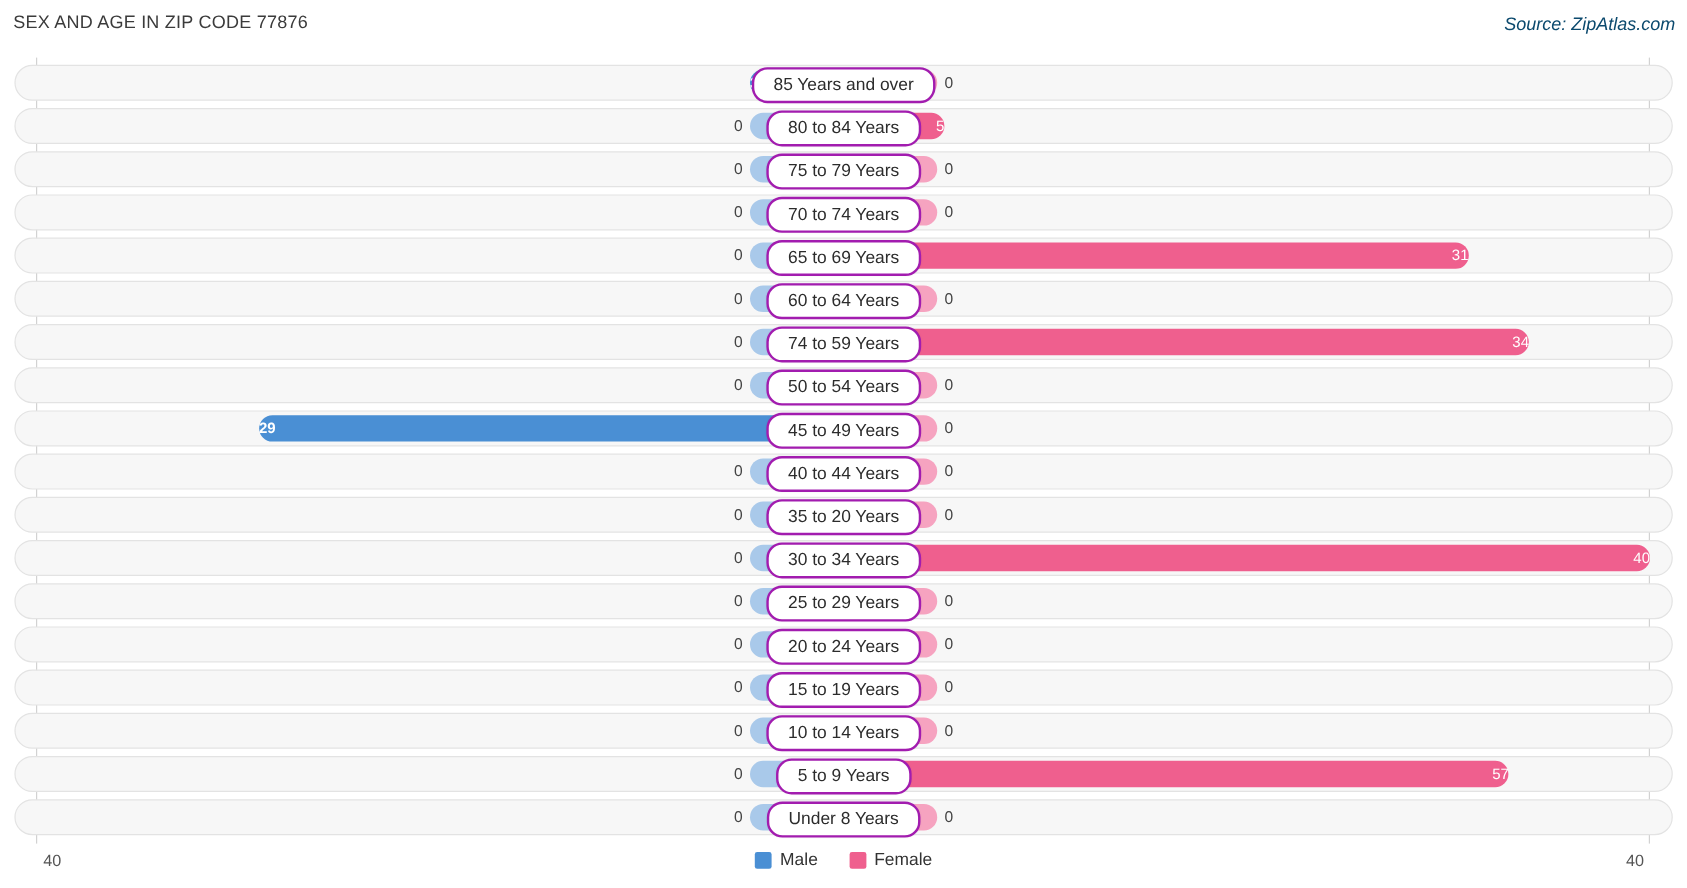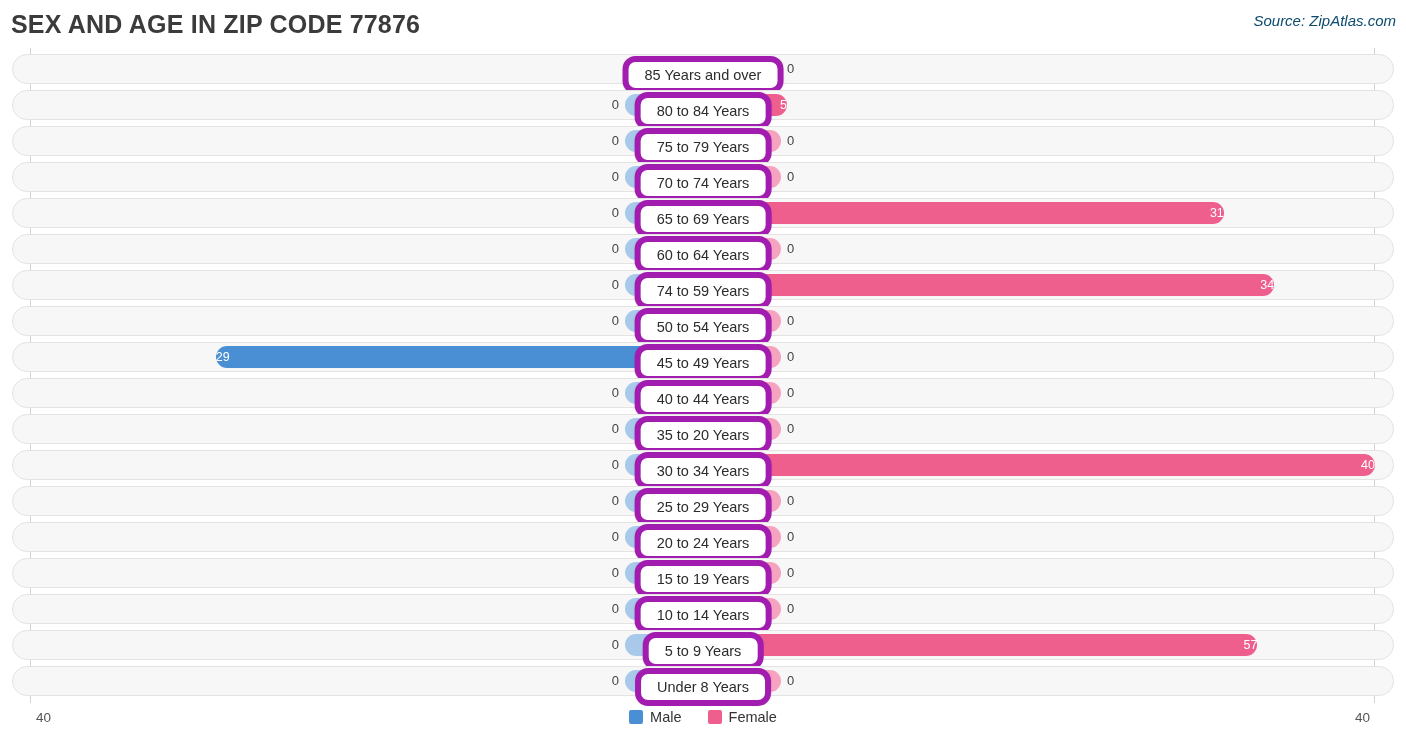--- a/index.html
+++ b/index.html
@@ -7,21 +7,21 @@
     width:1406px;height:740px;background:#ffffff;
     font-family:"Liberation Sans", sans-serif;
     color:#333;overflow:hidden;position:relative;
   }
   .page{position:relative;width:1406px;height:740px;}
 
   
   .hdr{position:absolute;top:0;left:0;width:1406px;height:45px;}
   .title{
     position:absolute;left:11px;top:10px;
-    font-size:25px;color:#3b3b3b;letter-spacing:.2px;white-space:nowrap;font-weight:bold;
+    font-size:15px;color:#3b3b3b;letter-spacing:.2px;white-space:nowrap;
   }
   .source{
     position:absolute;right:10px;top:12px;
     font-size:15px;font-style:italic;color:#0c4a6e;white-space:nowrap;
   }
 
   
   .plot{position:absolute;left:0;top:48px;width:1406px;height:655px;}
 
   .axis-line{position:absolute;top:0;width:1px;height:655px;background:#d2d2d2;}
@@ -46,36 +46,36 @@
   .bar.male.zero{background:#a9c9ea;}
   .bar.female.zero{background:#f6a3c0;}
   .bar.male.val{background:#4a8fd4;}
   .bar.female.val{background:#ef5f8e;}
 
   
   .inlabel{
     position:absolute;top:3px;height:22px;line-height:22px;
     font-size:12.5px;color:#ffffff;
   }
-  .inlabel.male{text-align:left;padding-left:9px;}
+  .inlabel.male{text-align:left;padding-left:9px;font-weight:bold;}
   .inlabel.female{text-align:right;padding-right:9px;}
 
   
   .outlabel{
     position:absolute;top:3px;height:22px;line-height:22px;
     font-size:13px;color:#444;white-space:nowrap;
   }
   .outlabel.male{text-align:right;}
   .outlabel.female{text-align:left;}
 
   
   .pill{
     position:absolute;top:1px;height:26px;line-height:26px;
     left:50%;transform:translateX(-50%);
-    background:#ffffff;border:6px solid #a21caf;border-radius:13px;
+    background:#ffffff;border:2px solid #a21caf;border-radius:13px;
     font-size:14.5px;color:#2c2c2c;text-align:center;
     padding:0 16px;white-space:nowrap;
     box-shadow:0 0 2px rgba(0,0,0,.06);
   }
 
   
   .footer{position:absolute;left:0;top:703px;width:1406px;height:37px;}
   .ax-val{position:absolute;top:7px;font-size:13.5px;color:#555;}
   .ax-val.l{left:36px;}
   .ax-val.r{right:36px;}

